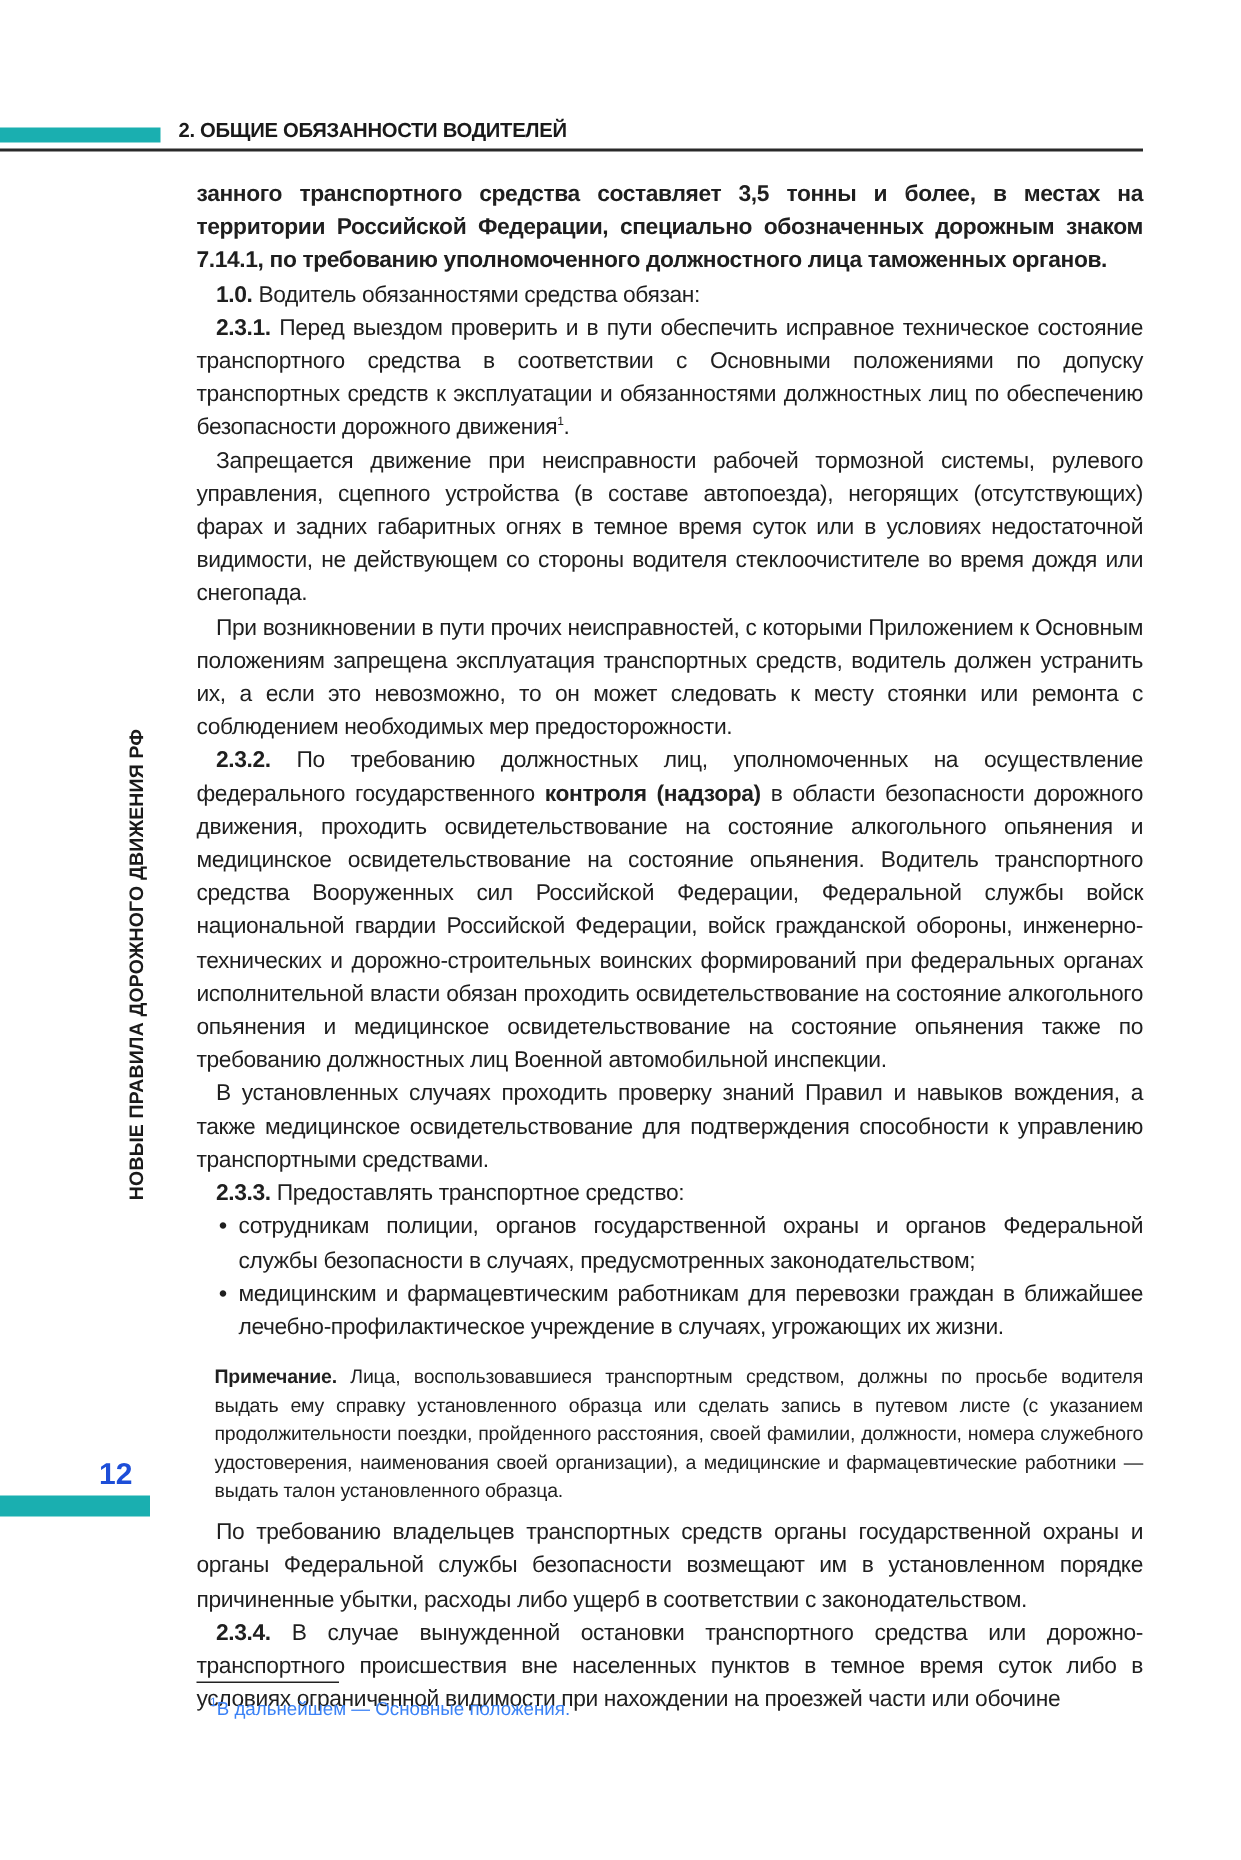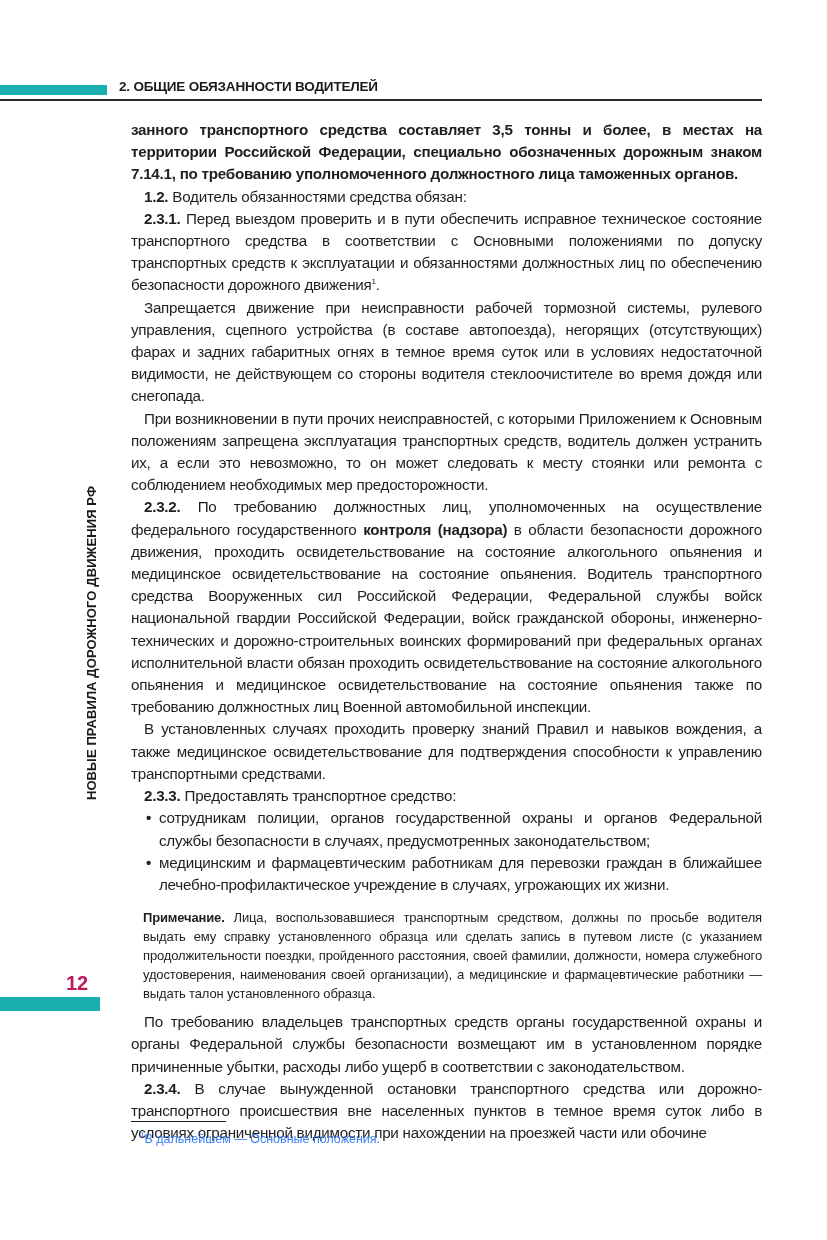--- a/index.html
+++ b/index.html
@@ -19,21 +19,21 @@
 
   #side-title {
     position: absolute; left: 91px; top: 643px;
     transform: translate(-50%, -50%) rotate(-90deg);
     white-space: nowrap;
     font-family: "Liberation Sans", sans-serif; font-weight: bold; font-size: 13px;
     letter-spacing: 0.1px; color: #1a1a1a;
   }
   #page-number {
     position: absolute; left: 66px; top: 972px;
-    font-family: "Liberation Sans", sans-serif; font-weight: bold; font-size: 20px; color: #be185d;
+    font-family: "Liberation Sans", sans-serif; font-weight: bold; font-size: 20px; color: #1d4ed8;
   }
   #page-bar { left: 0; top: 997px; width: 100px; height: 14px; }
 
   #text-column {
     position: absolute; left: 131px; top: 119px; width: 631px;
     font-size: 15.2px; line-height: 22.2px; text-align: justify;
     letter-spacing: -0.25px;
   }
   #text-column p { margin: 0; text-indent: 13px; }
   #text-column p.no-indent { text-indent: 0; }
@@ -69,21 +69,21 @@
 
 <div id="side-title">НОВЫЕ ПРАВИЛА ДОРОЖНОГО ДВИЖЕНИЯ РФ</div>
 
 <div id="page-number">12</div>
 <div id="page-bar" class="teal-bar"></div>
 
 <div id="text-column">
   <p class="no-indent bold-para">занного транспортного средства составляет 3,5 тонны и более, в местах на территории Российской Федерации, специально обозначенных дорожным знаком 7.14.1, по требованию уполномоченного должностного лица таможенных органов.</p>
 
   <p>
-    <span class="num">1.2.</span><span> Водитель обязанностями средства обязан:</span>
+    <span class="num">1.0.</span><span> Водитель обязанностями средства обязан:</span>
   </p>
 
   <p>
     <span class="num">2.3.1.</span><span> Перед выездом проверить и в пути обеспечить исправное техническое состояние транспортного средства в соответствии с Основными положениями по допуску транспортных средств к эксплуатации и обязанностями должностных лиц по обеспечению безопасности дорожного движения</span><sup>1</sup><span>.</span>
   </p>
 
   <p>Запрещается движение при неисправности рабочей тормозной системы, рулевого управления, сцепного устройства (в составе автопоезда), негорящих (отсутствующих) фарах и задних габаритных огнях в темное время суток или в условиях недостаточной видимости, не действующем со стороны водителя стеклоочистителе во время дождя или снегопада.</p>
   <p>При возникновении в пути прочих неисправностей, с которыми Приложением к Основным положениям запрещена эксплуатация транспортных средств, водитель должен устранить их, а если это невозможно, то он может следовать к месту стоянки или ремонта с соблюдением необходимых мер предосторожности.</p>
 
   <p>

